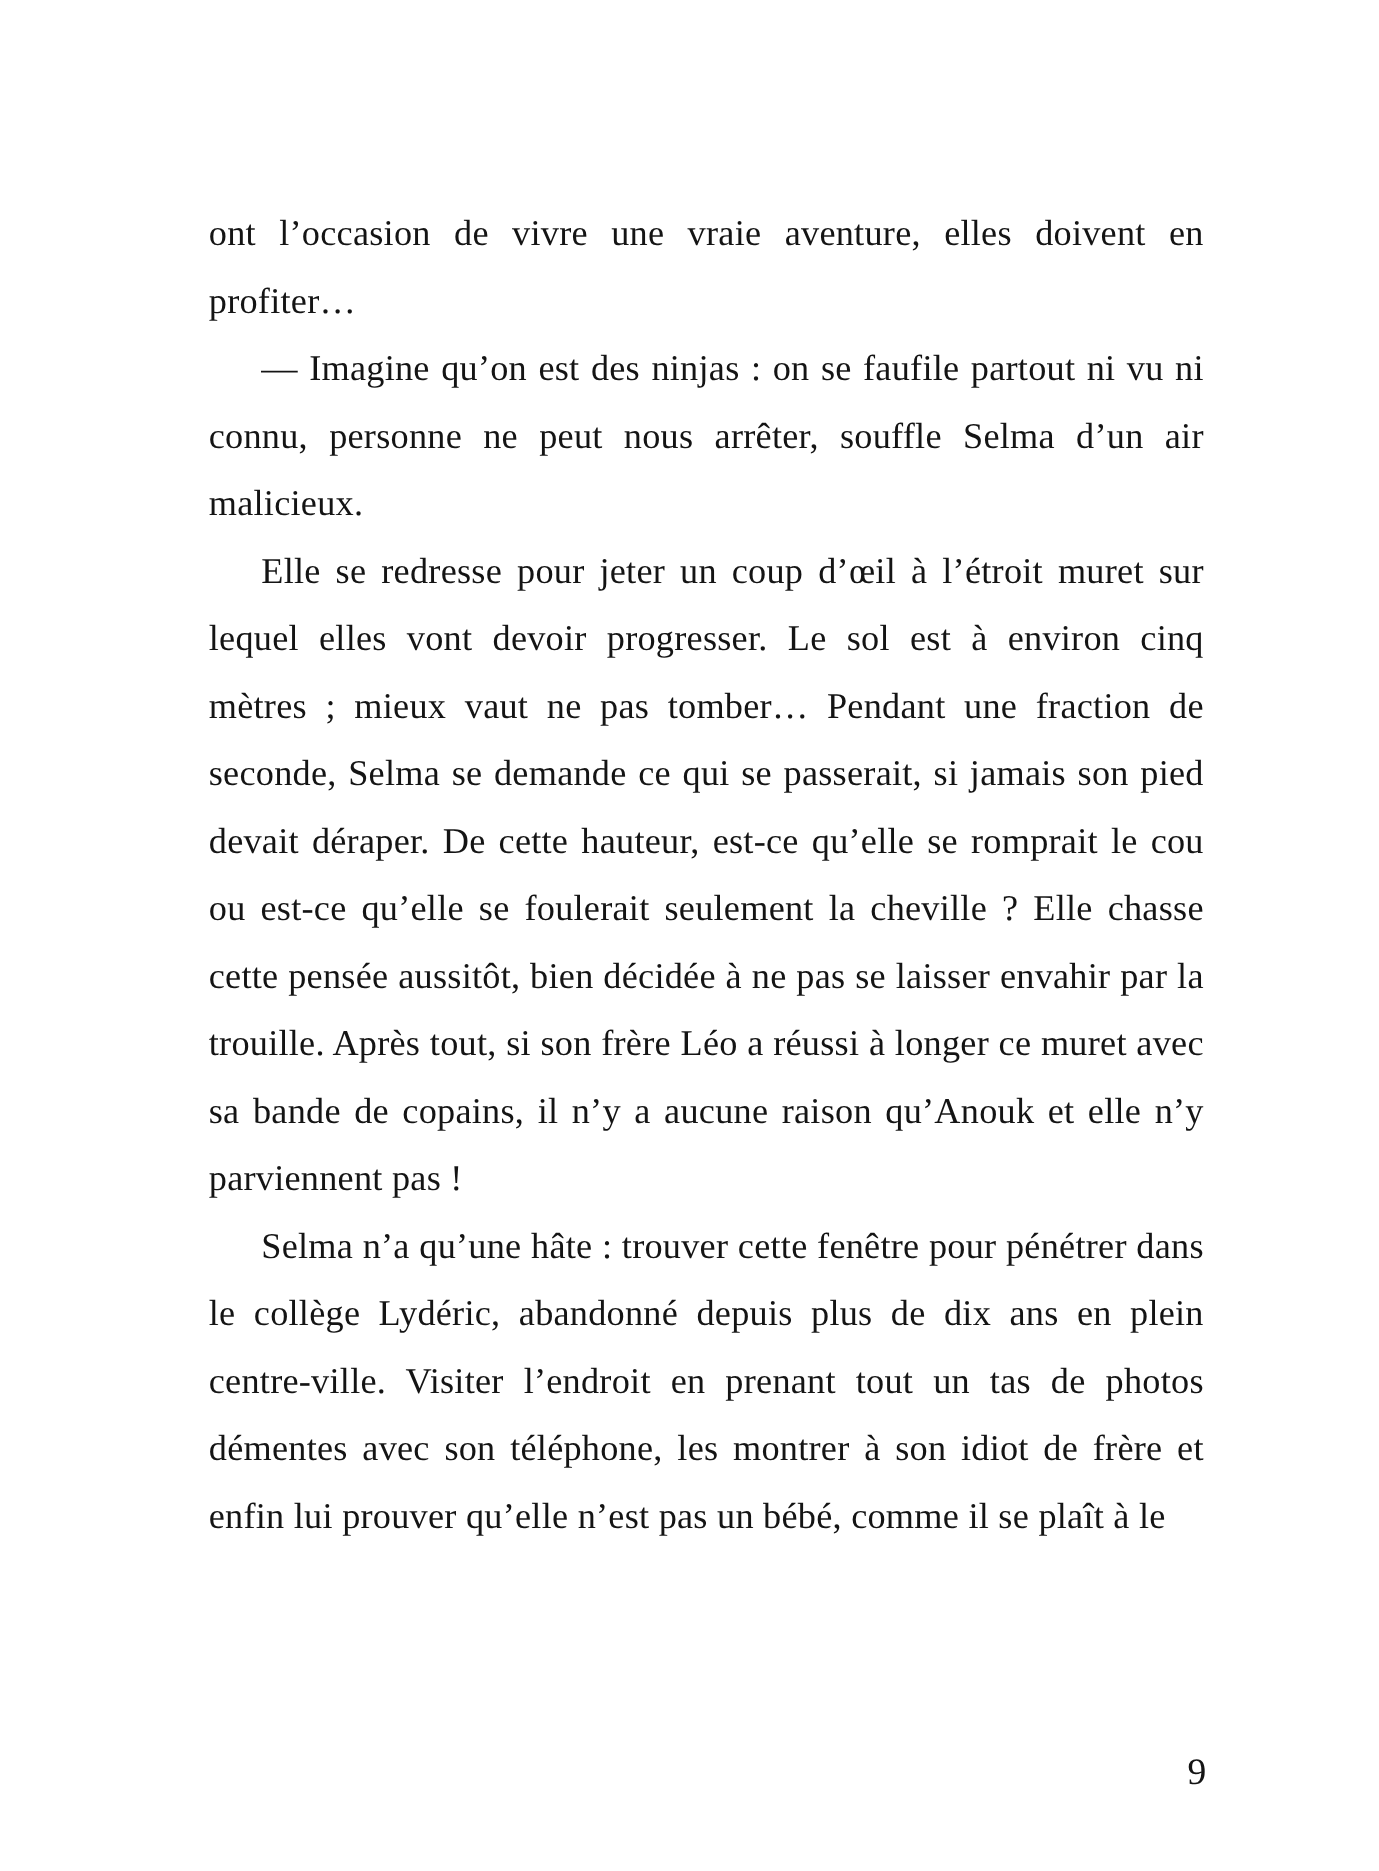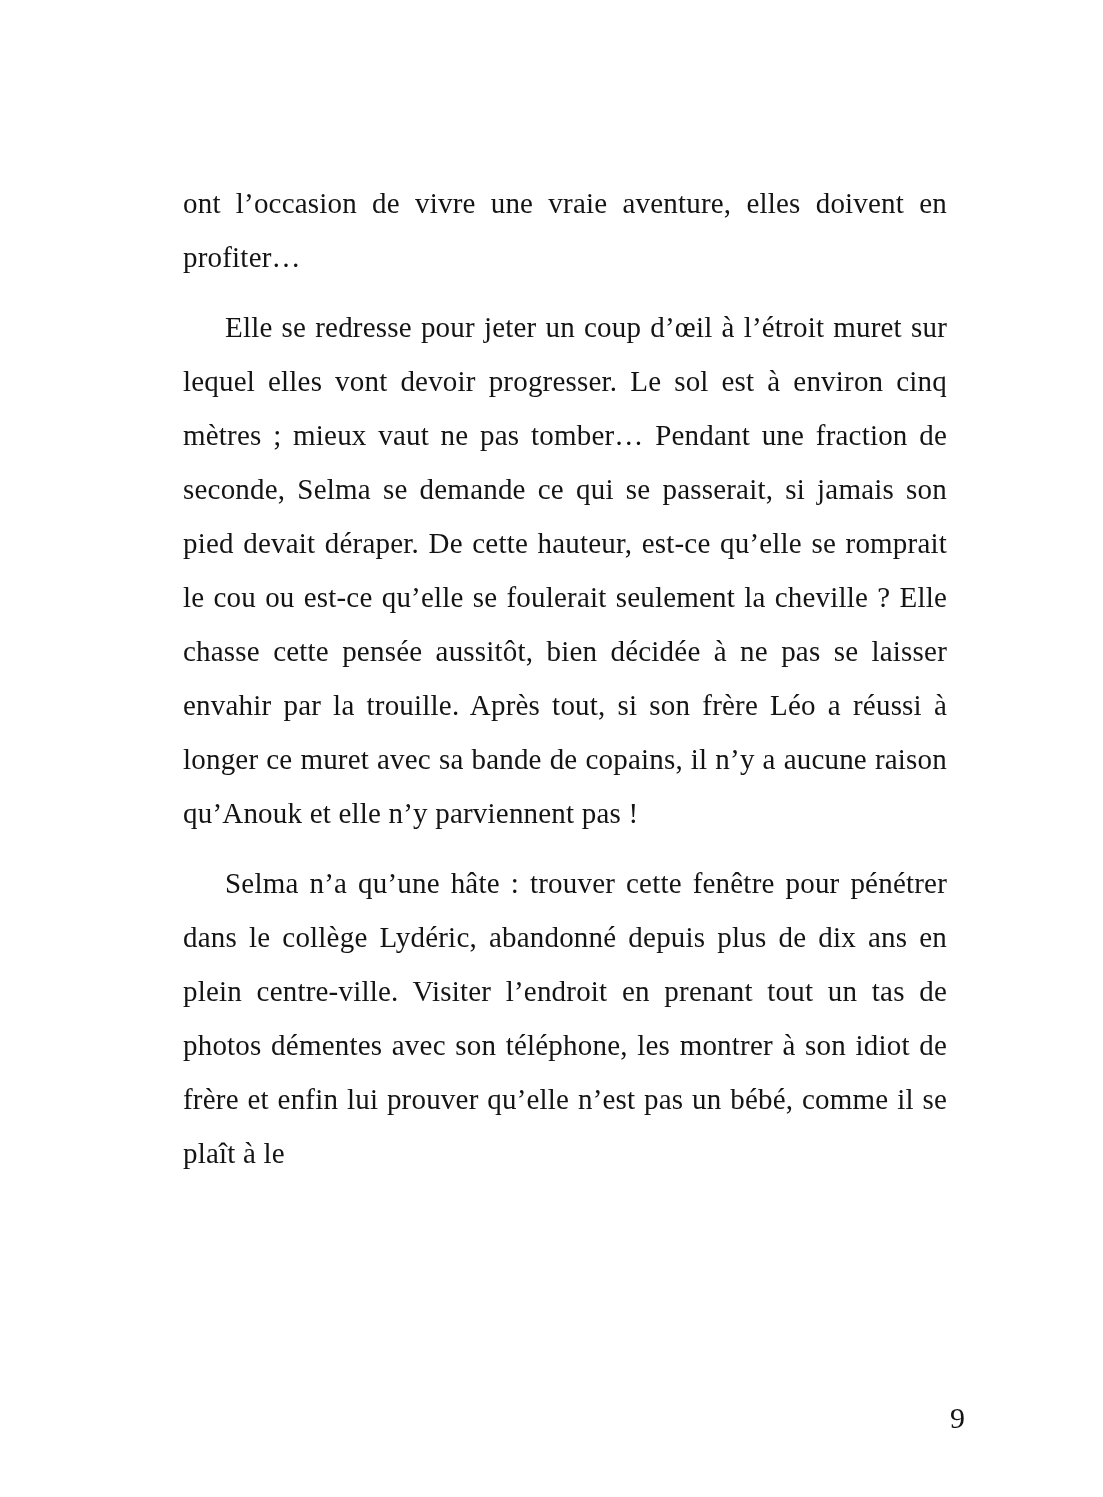--- a/index.html
+++ b/index.html
@@ -25,21 +25,21 @@
     left: 167px;
     top: 160px;
     width: 796px;
     font-size: 29px;
     line-height: 54px;
     text-align: justify;
     text-justify: inter-word;
     letter-spacing: 0.2px;
   }
   .para {
-    margin: 16px;
+    margin: 0;
     padding: 0;
   }
   .para.indent {
     text-indent: 42px;
   }
   .para.no-indent {
     text-indent: 0;
   }
   .page-number {
     position: absolute;
@@ -48,17 +48,18 @@
     font-size: 30px;
     color: #141414;
   }
 </style>
 </head>
 <body>
 
 <div class="page">
   <main class="text-block">
     <p class="para no-indent">ont l’occasion de vivre une vraie aventure, elles doivent en profiter…</p>
+    <p class="para indent">— Imagine qu’on est des ninjas&nbsp;: on se faufile partout ni vu ni connu, personne ne peut nous arrêter, souffle Selma d’un air malicieux.</p>
     <p class="para indent">Elle se redresse pour jeter un coup d’œil à l’étroit muret sur lequel elles vont devoir progresser. Le sol est à environ cinq mètres&nbsp;; mieux vaut ne pas tomber… Pendant une fraction de seconde, Selma se demande ce qui se passerait, si jamais son pied devait déraper. De cette hauteur, est-ce qu’elle se romprait le cou ou est-ce qu’elle se foulerait seulement la cheville&nbsp;? Elle chasse cette pensée aussitôt, bien décidée à ne pas se laisser envahir par la trouille. Après tout, si son frère Léo a réussi à longer ce muret avec sa bande de copains, il n’y a aucune raison qu’Anouk et elle n’y parviennent pas&nbsp;!</p>
     <p class="para indent">Selma n’a qu’une hâte&nbsp;: trouver cette fenêtre pour pénétrer dans le collège Lydéric, abandonné depuis plus de dix ans en plein centre-ville. Visiter l’endroit en prenant tout un tas de photos démentes avec son téléphone, les montrer à son idiot de frère et enfin lui prouver qu’elle n’est pas un bébé, comme il se plaît à le</p>
   </main>
   <div class="page-number">9</div>
 </div>
 
 </body></html>

